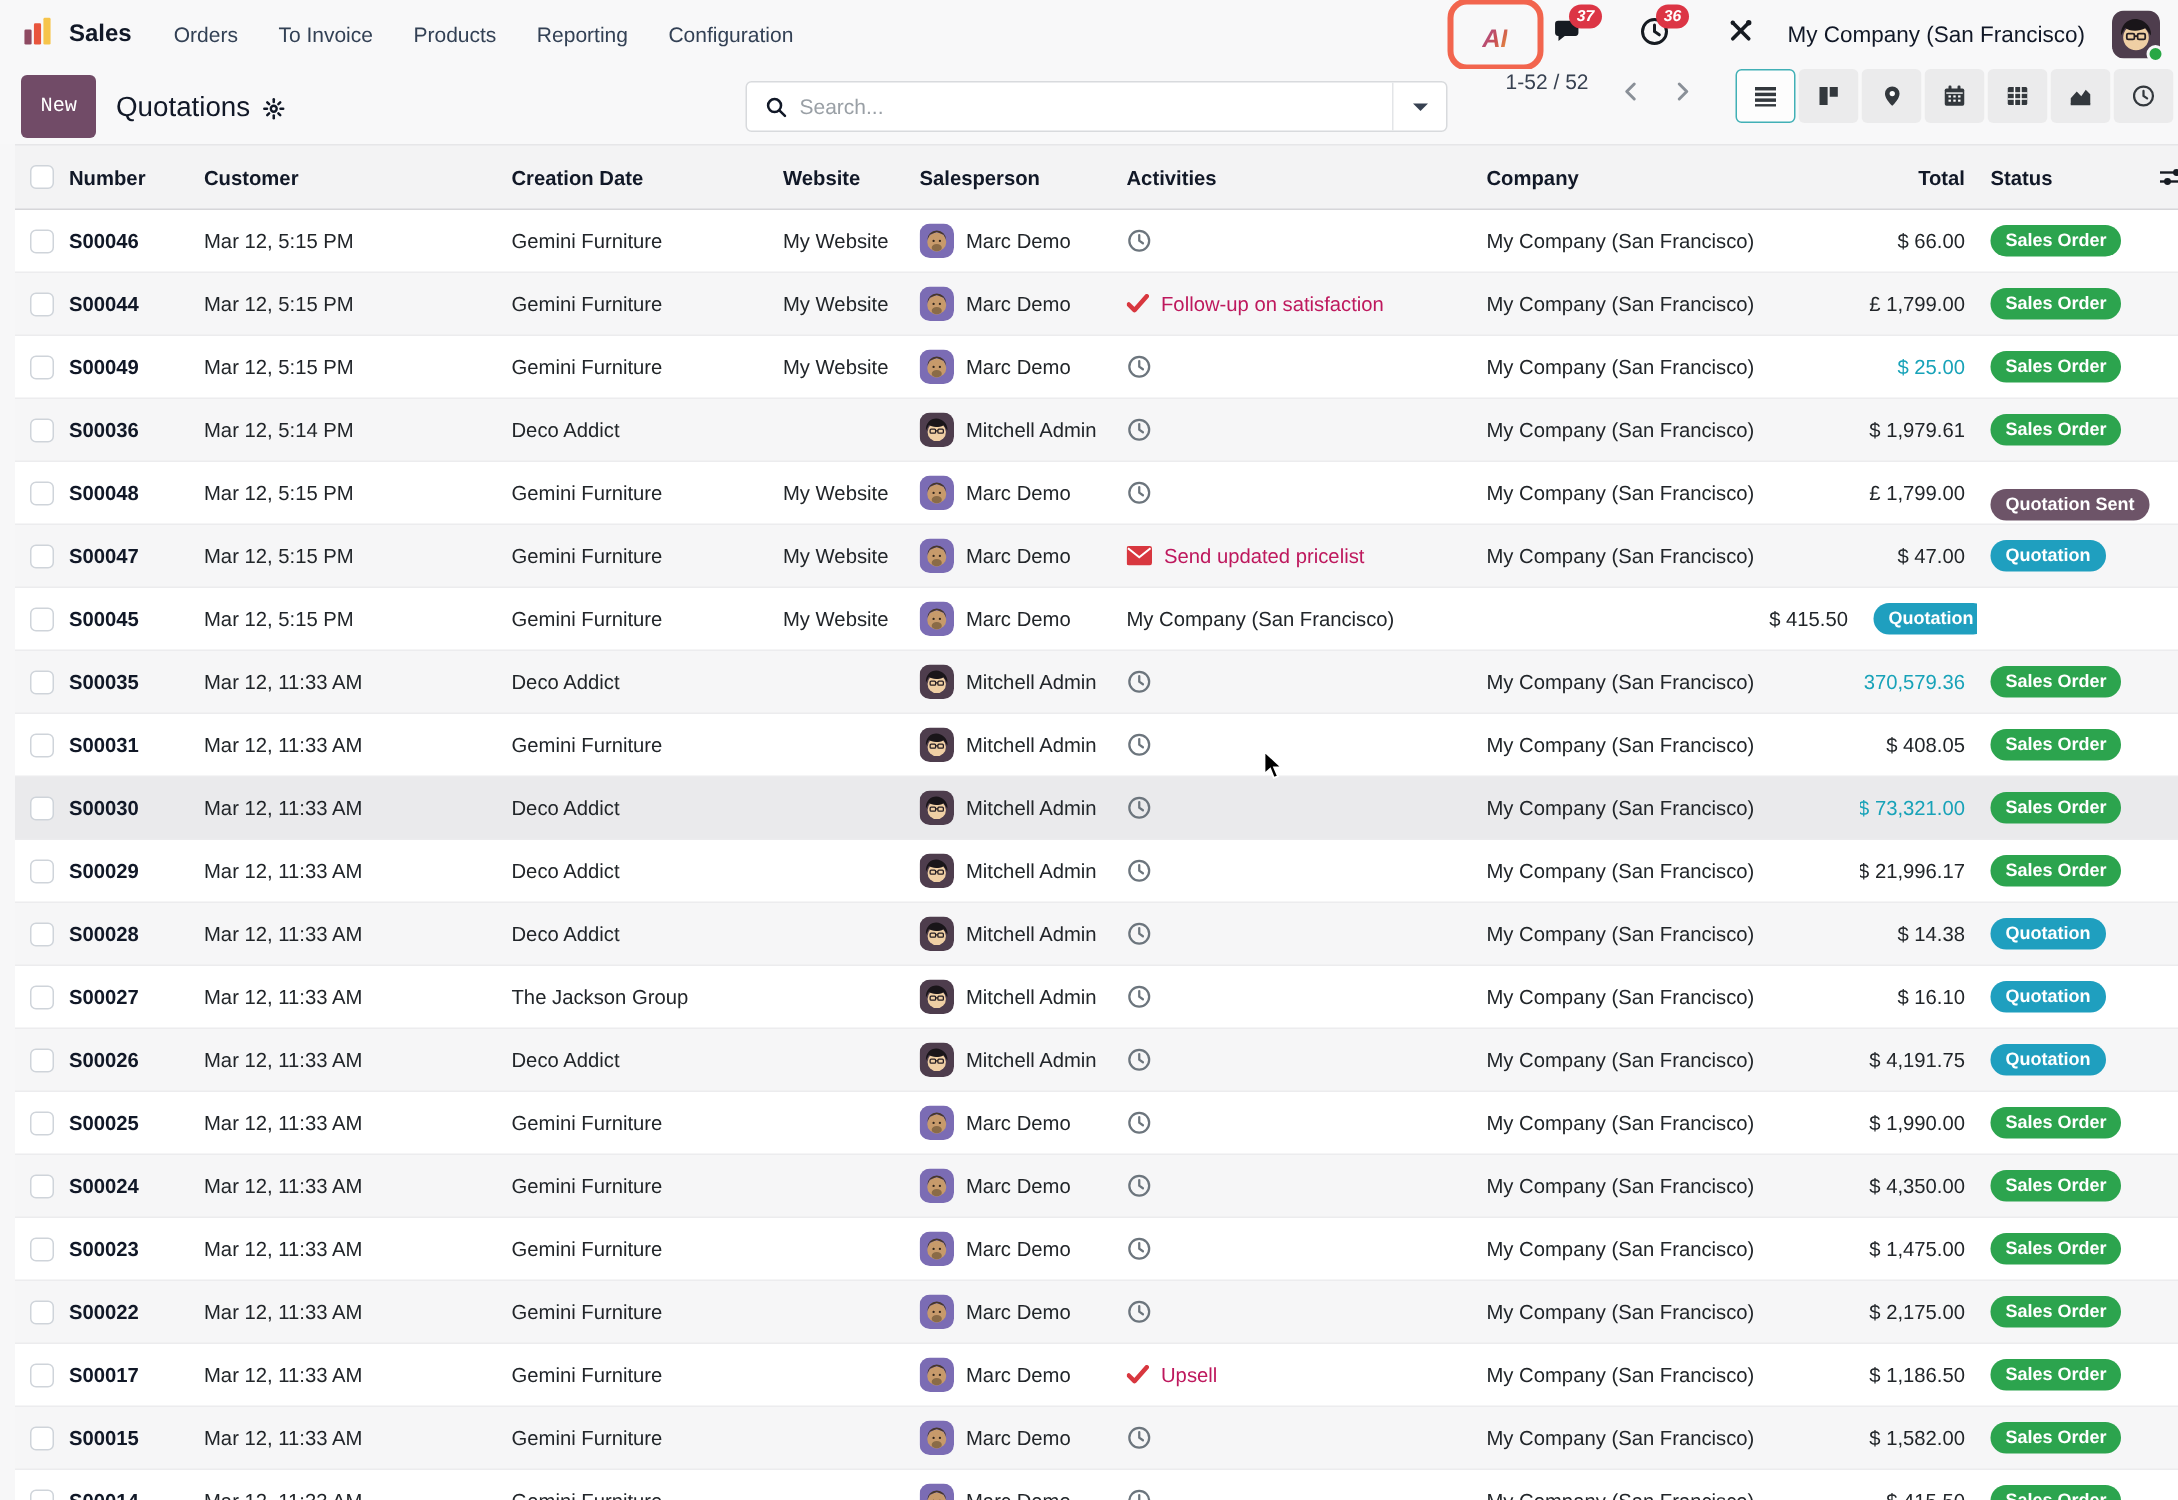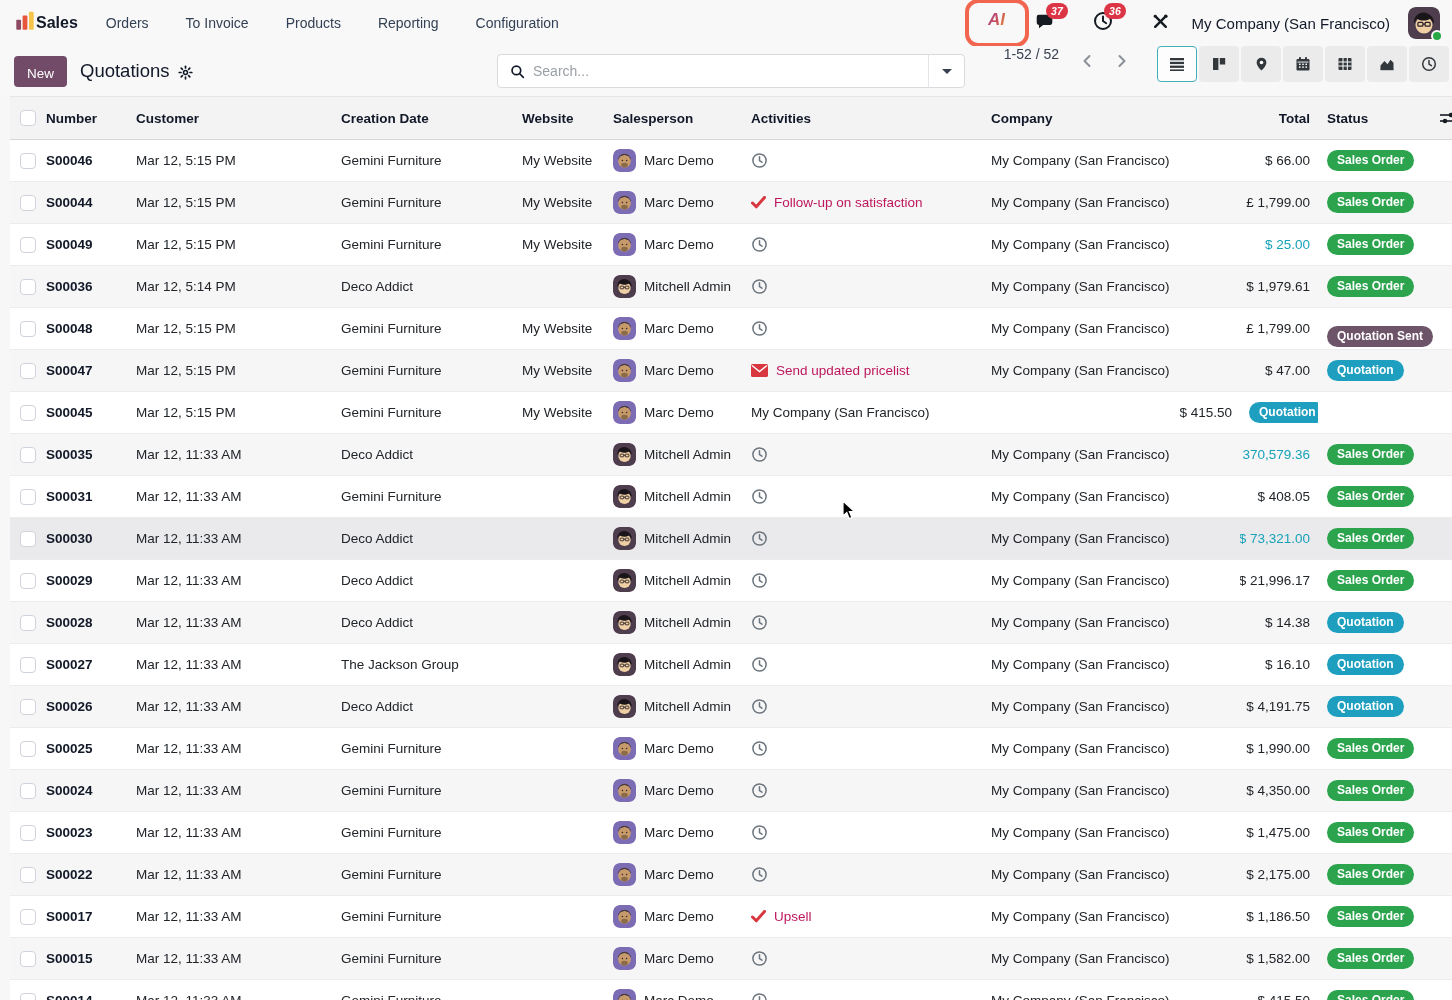--- a/index.html
+++ b/index.html
@@ -1,45 +1,45 @@
 <!DOCTYPE html>
 <html><head>
 <meta charset="utf-8">
 <style>
   * { margin:0; padding:0; box-sizing:border-box; }
   html,body { width:1452px; height:1000px; overflow:hidden; background:#f7f7f8;
               font-family:"Liberation Sans", sans-serif; color:#1f2937; }
 
   
   .navbar { height:46px; display:flex; align-items:center; padding:0 12px 0 14px; background:#f8f8f9; }
-  .brand { display:flex; align-items:center; }
+  .brand { display:flex; align-items:center; gap:10px; }
   .app-name { font-size:16px; font-weight:700; color:#111827; }
-  .nav-menus { display:flex; gap:37px; margin-left:28px; }
+  .nav-menus { display:flex; gap:27px; margin-left:28px; }
   .nav-menu { font-size:14px; color:#334155; cursor:pointer; }
   .nav-right { margin-left:auto; display:flex; align-items:center; gap:18px; }
   .sys-item { position:relative; display:flex; align-items:center; justify-content:center; width:26px; height:26px; }
   .sys-item.spaced { margin-right:14px; }
   .count-badge { position:absolute; top:-7px; left:14px; background:#dc3545; color:#fff;
                  font-size:10.5px; font-weight:700; border-radius:9px; padding:1.5px 5.5px; line-height:1.2;font-style:italic; }
-  .ai-wrap { position:relative; width:34px; height:26px; display:flex; align-items:flex-start; justify-content:center; }
+  .ai-wrap { position:relative; width:34px; height:26px; display:flex; align-items:flex-end; justify-content:center; }
   .ai-text { font-size:17px; font-weight:800; font-style:italic; letter-spacing:0;
              background:linear-gradient(120deg,#a04a9e 0%, #c94f53 55%, #f0a13a 100%);
              -webkit-background-clip:text; background-clip:text; color:transparent; }
   .ai-ring { position:absolute; left:-15px; right:-15px; top:-11px; bottom:-11px;
              border:4px solid #f2654e; border-radius:13px; pointer-events:none; }
   .company-name { font-size:15px; color:#111827; white-space:nowrap; }
   .user-avatar { position:relative; width:32px; height:32px; }
   .user-avatar svg { width:32px; height:32px; border-radius:8px; display:block; }
   .status-dot { position:absolute; right:-3px; bottom:-3px; width:12px; height:12px;
                 background:#28a745; border:2px solid #f8f8f9; border-radius:50%; }
 
   
   .control { position:relative; height:50px; background:#f8f8f9; display:flex; align-items:center; padding:0 14px; }
-  .btn-new { background:#714B67; color:#fff; border:none; border-radius:4px; height:31px;
-             padding:10px 13px; font-size:13.5px; font-family:Liberation Sans, sans-serif; cursor:pointer; }
+  .btn-new { background:#714B67; color:#fff; border:none; border-radius:4px; height:42px;
+             padding:10px 13px; font-size:13.5px; font-family:Liberation Mono, monospace; cursor:pointer; }
   .view-title { margin-left:13px; font-size:18.5px; color:#111827; display:flex; align-items:center; gap:8px; }
   .gear-btn { display:flex; align-items:center; cursor:pointer; margin-top:2px; }
   .searchbox { position:absolute; left:497px; top:8px; width:468px; height:34px; background:#fff;
                border:1px solid #d8dadd; border-radius:4px; display:flex; align-items:center; }
   .searchbox input { flex:1; border:none; outline:none; font-size:14px; font-family:inherit;
                      color:#374151; background:transparent; }
   .searchbox input::placeholder { color:#9aa0a6; }
   .search-icon-wrap { padding:0 8px 0 12px; display:flex; }
   .search-caret { width:36px; align-self:stretch; border-left:1px solid #e3e5e8;
                   display:flex; align-items:center; justify-content:center; cursor:pointer; }

